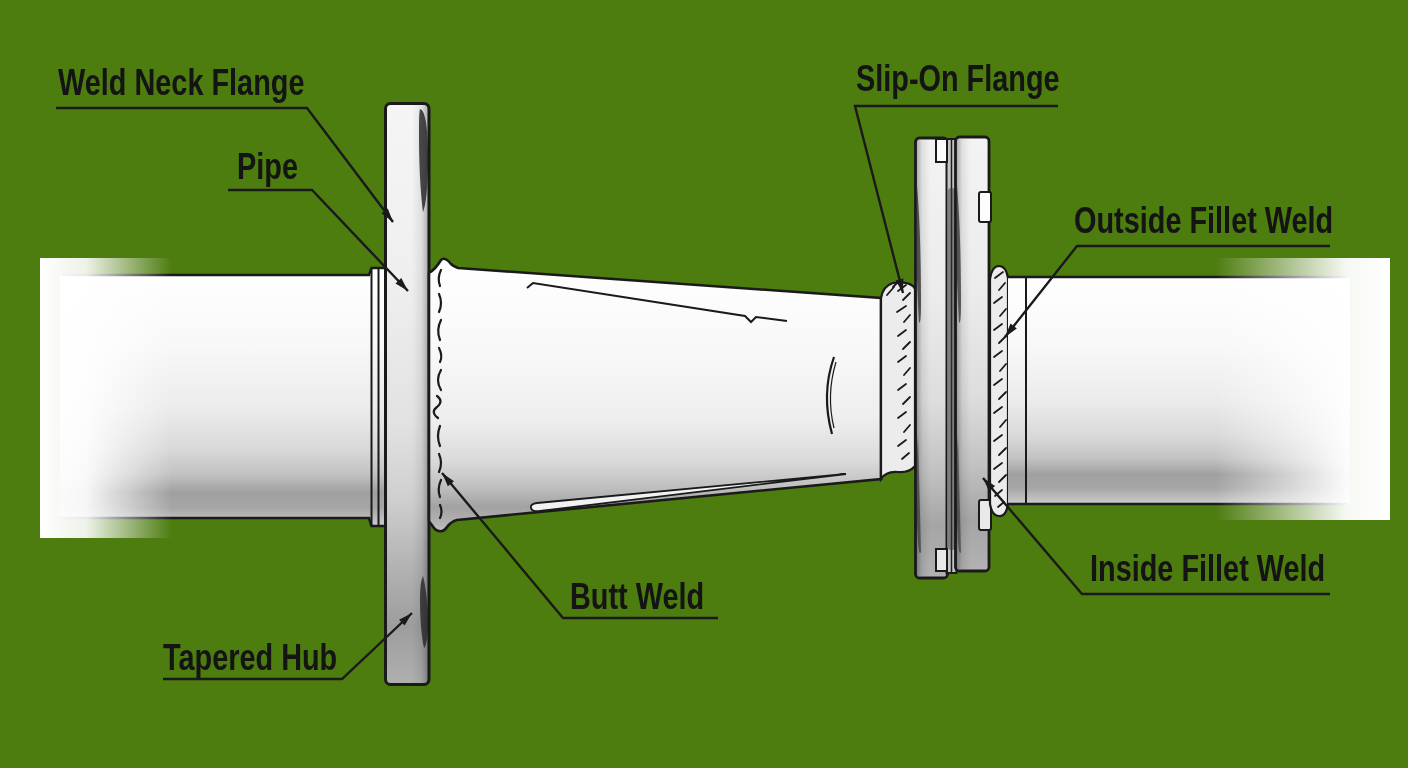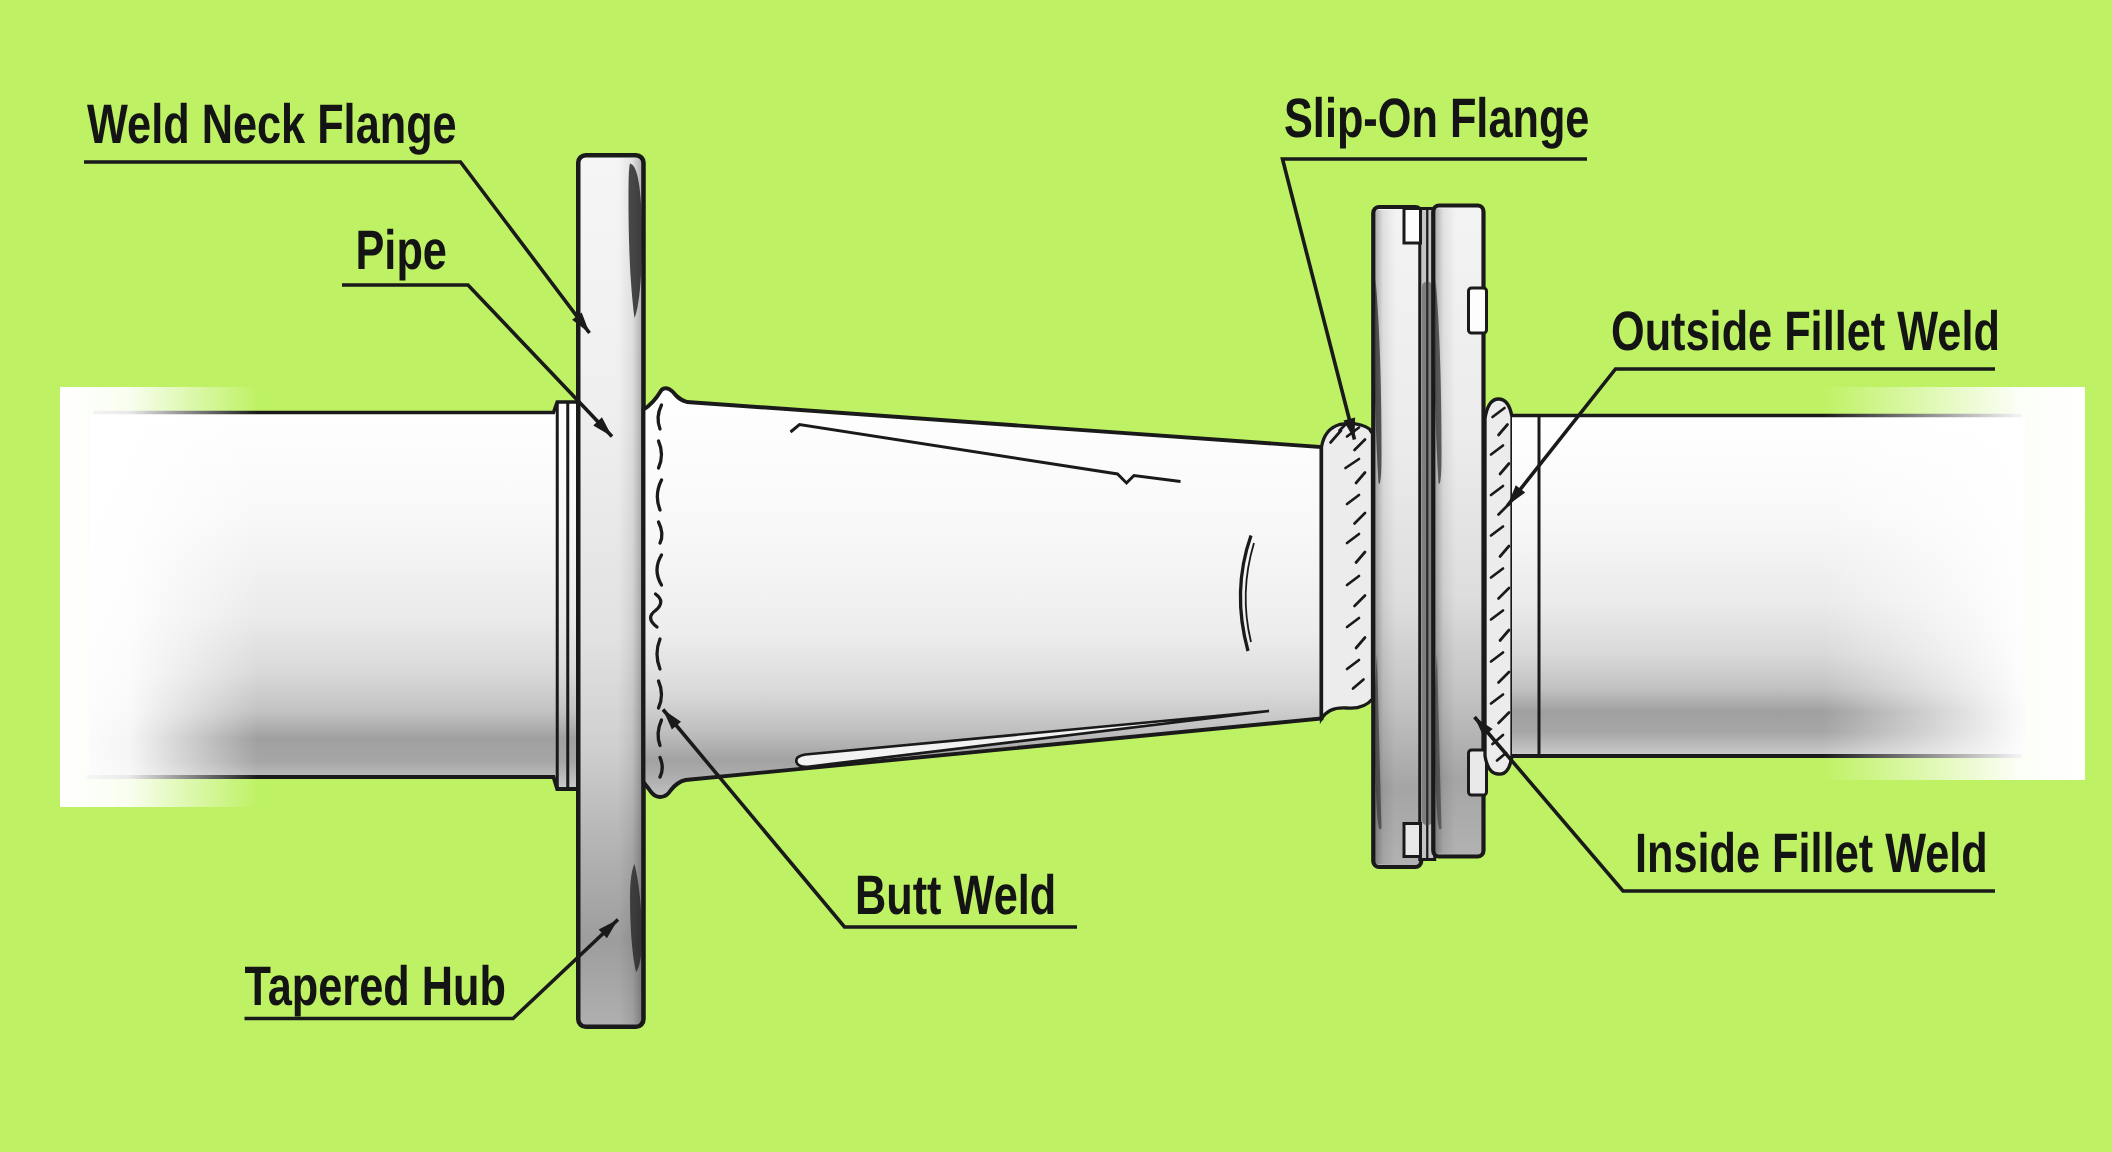--- a/index.html
+++ b/index.html
@@ -1,16 +1,16 @@
 <!DOCTYPE html>
 <html><head>
 <meta charset="utf-8">
 <style>
   html,body{margin:0;padding:0;background:#ffffff;}
-  #stage{position:relative;width:1408px;height:768px;background:#bef264;overflow:hidden;
+  #stage{position:relative;width:1408px;height:768px;background:#4d7c0f;overflow:hidden;
          font-family:"Liberation Sans",sans-serif;}
   #linework{position:absolute;left:0;top:0;width:1408px;height:768px;}
   .lbl{position:absolute;font-weight:700;font-size:37px;line-height:1;color:#141414;
        white-space:nowrap;transform:scaleX(0.78);transform-origin:0 0;
        font-family:"Liberation Sans",sans-serif;}
 </style>
 </head>
 <body>
 
 <div id="stage">

